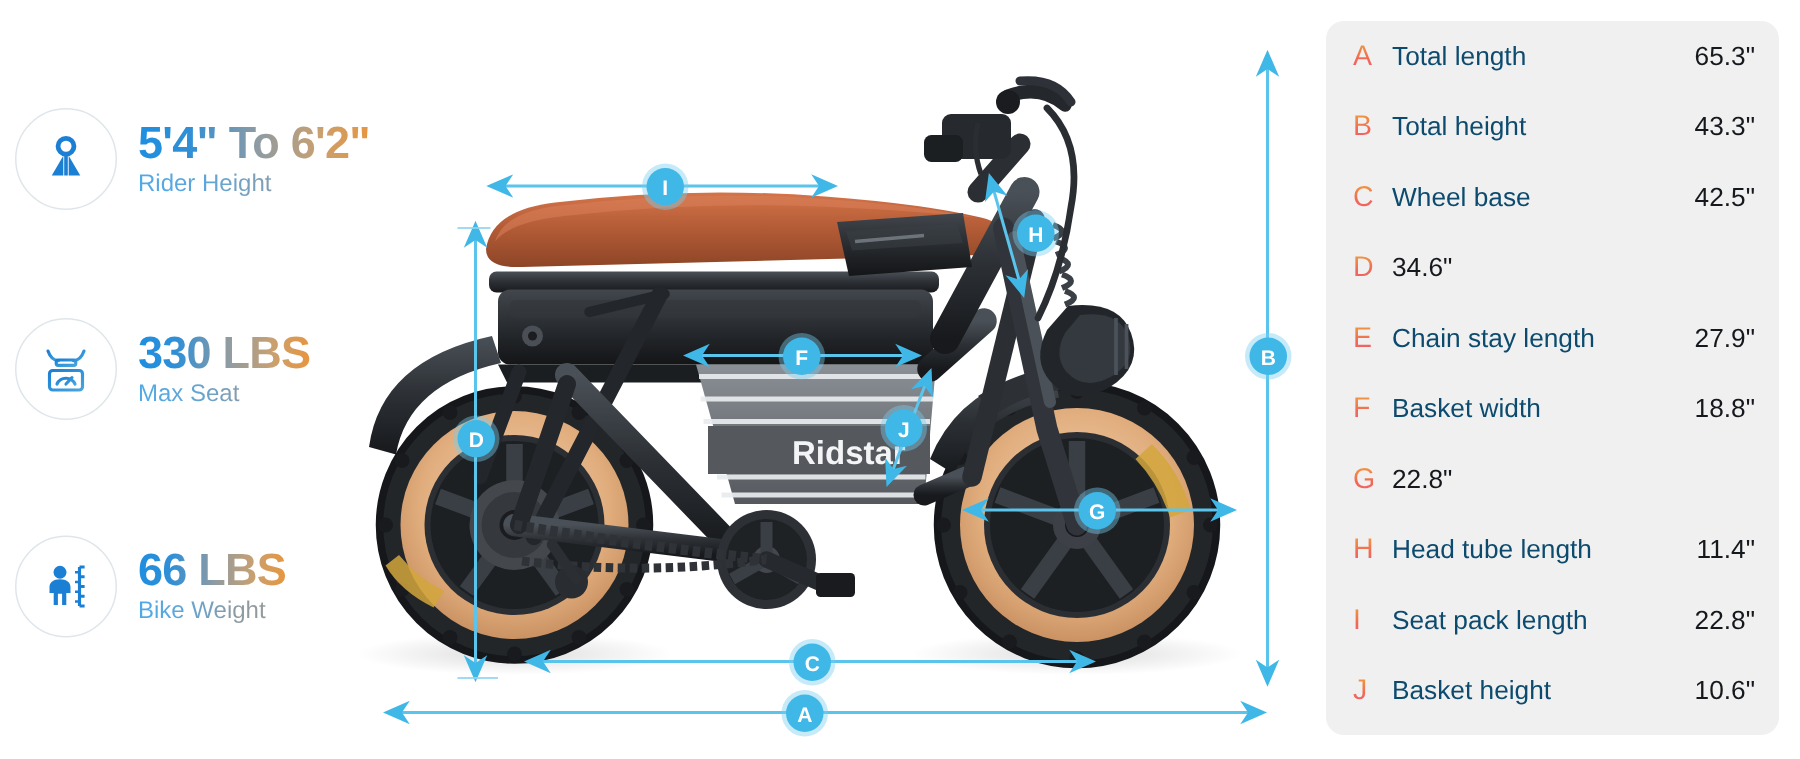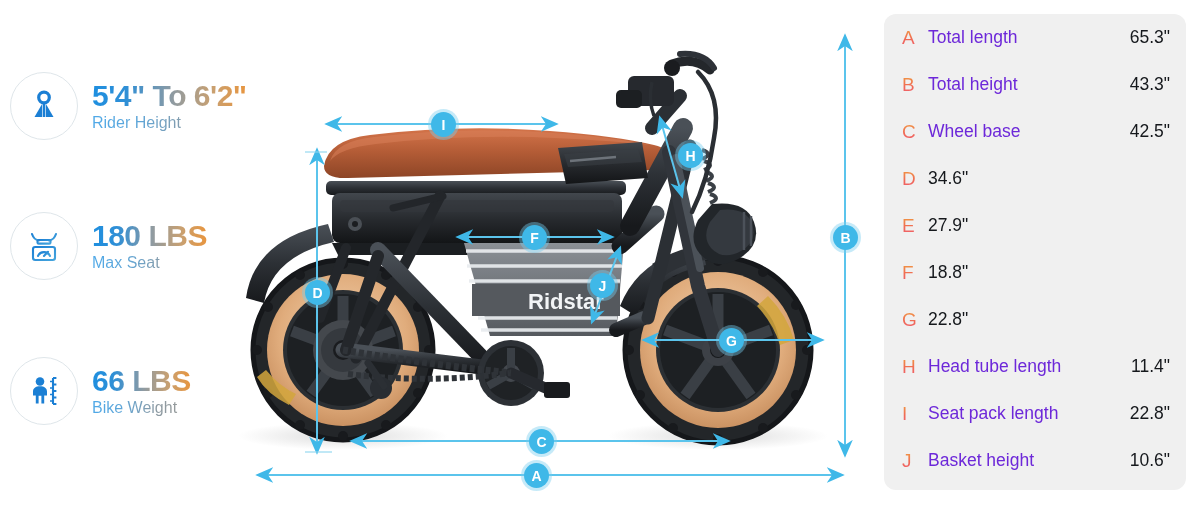--- a/index.html
+++ b/index.html
@@ -56,21 +56,21 @@
     position:relative;height:47px;display:flex;align-items:center;
     padding:0 16px 0 18px;box-sizing:border-box;
   }
   .spec-letter{
     width:26px;flex:0 0 26px;font-size:19px;font-weight:normal;
     background:linear-gradient(180deg,#f0a13c 0%,#f06a55 55%,#ef5b74 100%);
     -webkit-background-clip:text;background-clip:text;
     -webkit-text-fill-color:transparent;color:transparent;
   }
   .spec-name{
-    flex:1 1 auto;font-size:17.5px;color:#6d28d9;white-space:nowrap;
+    flex:1 1 auto;font-size:17.5px;color:#0c4a6e;white-space:nowrap;
   }
   .spec-val{
     flex:0 0 auto;font-size:17.5px;color:#15181c;text-align:right;white-space:nowrap;
   }
 </style>
 </head>
 <body>
 
 <div id="stage">
 
@@ -101,21 +101,21 @@
         <path d="M8 8 Q10 14 15 14.5" stroke="url(#scaleGrad)"></path>
         <path d="M32 8 Q30 14 25 14.5" stroke="url(#scaleGrad)"></path>
         <rect x="13.5" y="14" width="13" height="3.6" rx="1.2" stroke="url(#scaleGrad)"></rect>
         <path d="M20 17.6 L20 21" stroke="url(#scaleGrad)"></path>
         <rect x="9" y="21" width="22" height="13" rx="2.2" stroke="url(#scaleGrad)"></rect>
         <path d="M14 30 A6.6 6.6 0 0 1 26 30" stroke="url(#scaleGrad)"></path>
         <path d="M20 30 L24 25.8" stroke="url(#scaleGrad)"></path>
       </svg>
     </div>
     <div class="stat-text">
-      <div class="stat-value">180 LBS</div>
+      <div class="stat-value">330 LBS</div>
       <div class="stat-label">Max Seat</div>
     </div>
   </div>
 
   <div class="stat" style="left:10px;top:357px;justify-content:center;">
     <div class="stat-icon">
       <svg width="40" height="40" viewBox="0 0 40 40">
         <circle cx="16" cy="10.5" r="4.3" fill="#1b7fd4"></circle>
         <path d="M16 15.2 C11.6 15.2 9 17.2 9 20.6 L9 24.4 L11.8 24.4 L11.8 32.4
                  L14.6 32.4 L14.6 24.8 L17.4 24.8 L17.4 32.4 L20.2 32.4 L20.2 24.4
@@ -392,24 +392,26 @@
       <span class="spec-letter">C</span>
       <span class="spec-name">Wheel base</span>
       <span class="spec-val">42.5"</span>
     </div>
     <div class="spec-row">
       <span class="spec-letter">D</span>
       <span class="spec-val">34.6"</span>
     </div>
     <div class="spec-row">
       <span class="spec-letter">E</span>
+      <span class="spec-name">Chain stay length</span>
       <span class="spec-val">27.9"</span>
     </div>
     <div class="spec-row">
       <span class="spec-letter">F</span>
+      <span class="spec-name">Basket width</span>
       <span class="spec-val">18.8"</span>
     </div>
     <div class="spec-row">
       <span class="spec-letter">G</span>
       <span class="spec-val">22.8"</span>
     </div>
     <div class="spec-row">
       <span class="spec-letter">H</span>
       <span class="spec-name">Head tube length</span>
       <span class="spec-val">11.4"</span>

